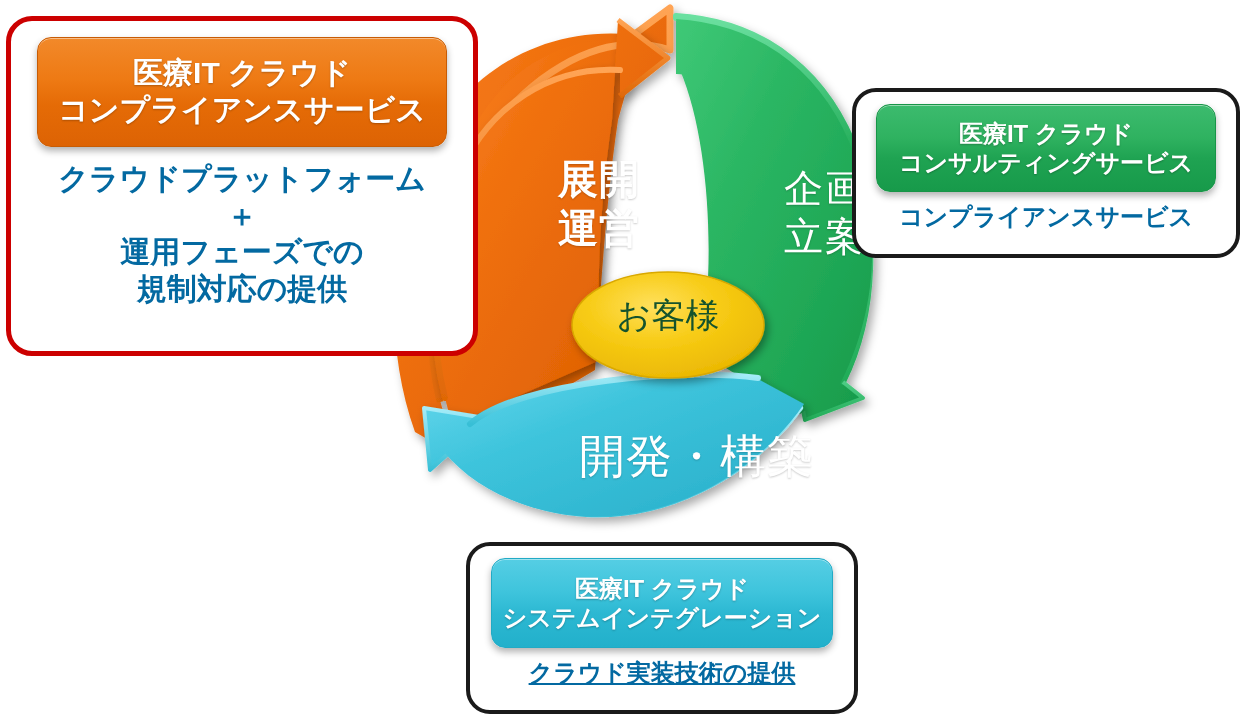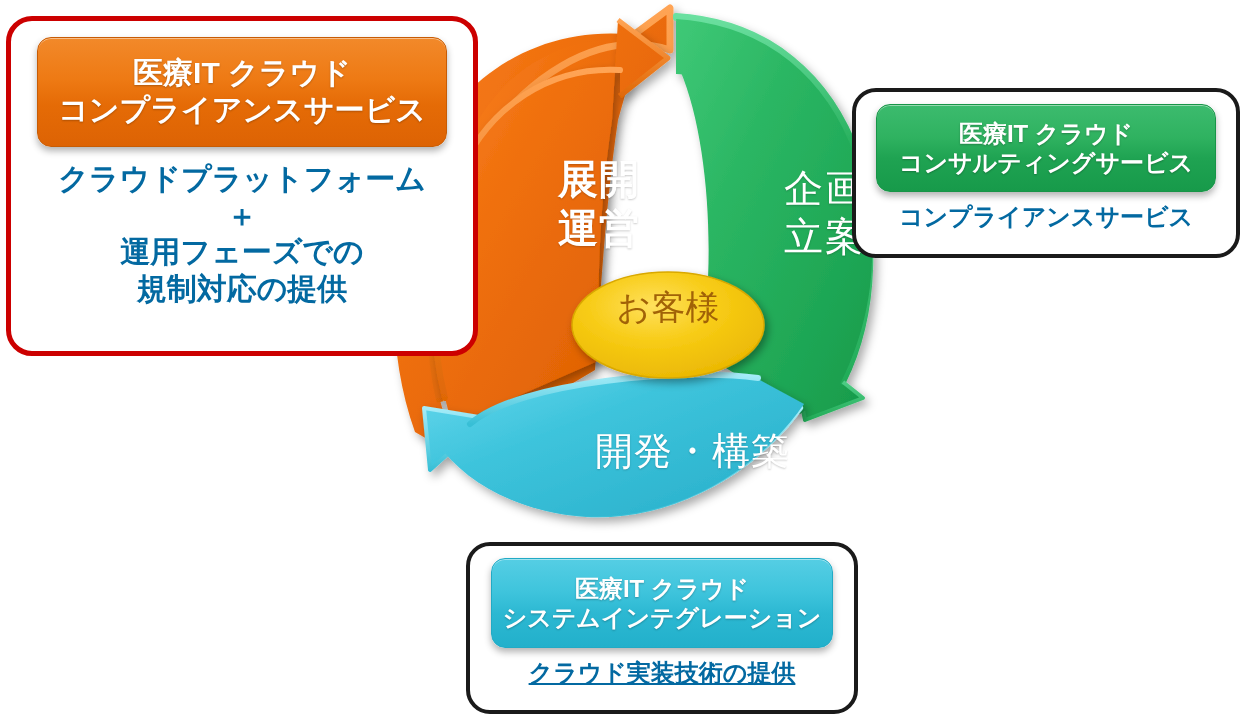--- a/index.html
+++ b/index.html
@@ -26,29 +26,29 @@
   }
   #label-deploy {
     left: 470px; top: 155px; width: 170px;
     font-size: 40px; font-weight: bold; letter-spacing: 1px;
   }
   #label-plan {
     left: 706px; top: 165px; width: 160px;
     font-size: 39px; font-weight: normal; letter-spacing: 2px;
   }
   #label-build {
-    left: 500px; top: 428px; width: 290px;
-    font-size: 38px; font-weight: normal; letter-spacing: 1px;
+    left: 524px; top: 428px; width: 290px;
+    font-size: 46px; font-weight: normal; letter-spacing: 1px;
   }
   #center-ellipse-label {
     position: absolute;
-    left: 573px; top: 285px; width: 190px;
+    left: 573px; top: 293px; width: 190px;
     text-align: center;
     font-size: 34px;
-    color: #a16207;
+    color: #14532d;
     pointer-events: none;
   }
 
   
   .callout {
     position: absolute;
     background: #ffffff;
     display: flex;
     flex-direction: column;
     align-items: center;

